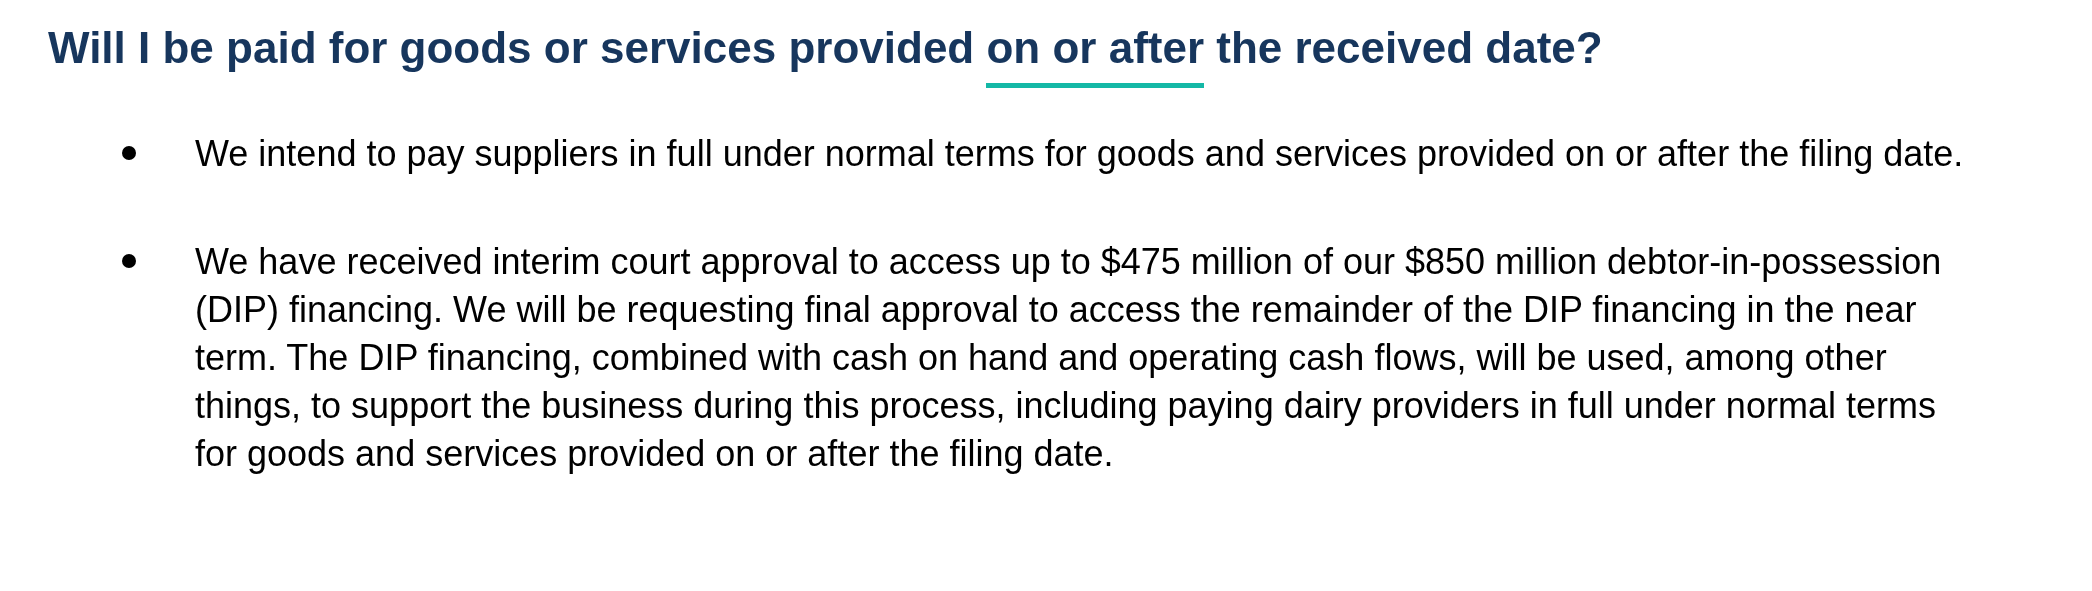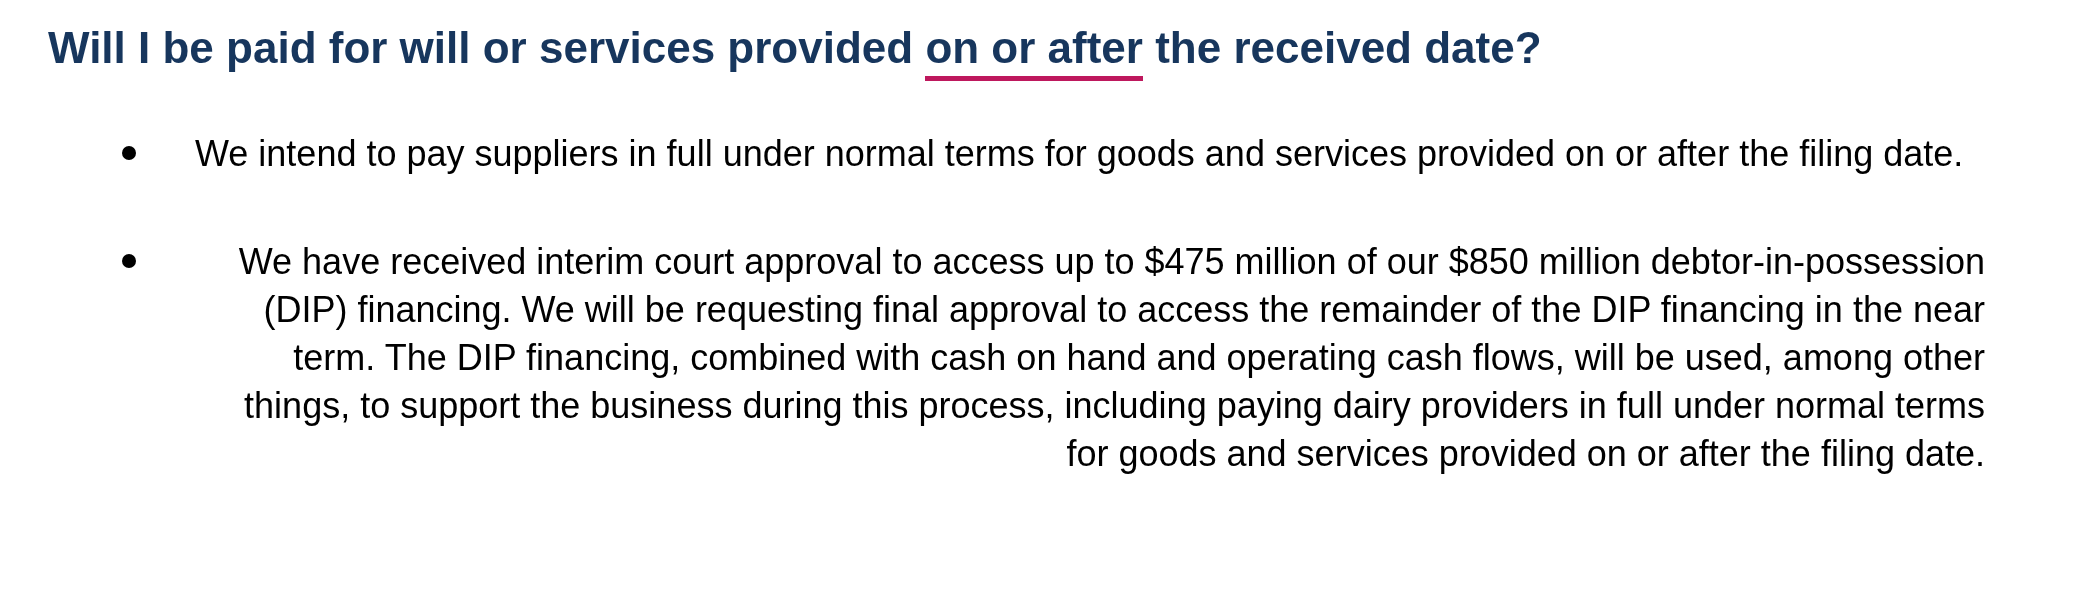--- a/index.html
+++ b/index.html
@@ -22,22 +22,22 @@
   }
   .heading {
     margin: 0 0 56px 0;
     font-size: 44px;
     font-weight: bold;
     line-height: 52px;
     color: #17365D;
     letter-spacing: 0;
   }
   .heading .underlined {
-    border-bottom: 5px solid #be185d;
-    padding-bottom: 4px;
+    border-bottom: 5px solid #14b8a6;
+    padding-bottom: 11px;
   }
   .bullet-list {
     margin: 0 0 0 72px; 
     padding: 0;
   }
   .bullet-item {
     display: flex;
     align-items: flex-start;
     margin: 0 0 60px 0;
     font-size: 36px;
@@ -53,29 +53,28 @@
     display: block;
     width: 14px;
     height: 14px;
     margin-top: 16px;
     margin-left: 2px;
     border-radius: 50%;
     background: #000000;
   }
   .bullet-text {
     max-width: 1790px;
-    text-align: right;
   }
 </style>
 </head>
 <body>
 
 <div class="page">
 
-  <h1 class="heading"><span>Will I be paid for will or services provided </span><span class="underlined">on or after</span><span> the received date?</span></h1>
+  <h1 class="heading"><span>Will I be paid for goods or services provided </span><span class="underlined">on or after</span><span> the received date?</span></h1>
 
   <div class="bullet-list">
 
     <div class="bullet-item">
       <span class="bullet-marker">
         <span class="bullet-dot"></span>
       </span>
       <span class="bullet-text">We intend to pay suppliers in full under normal terms for goods and services provided on or after the filing date.</span>
     </div>
 

